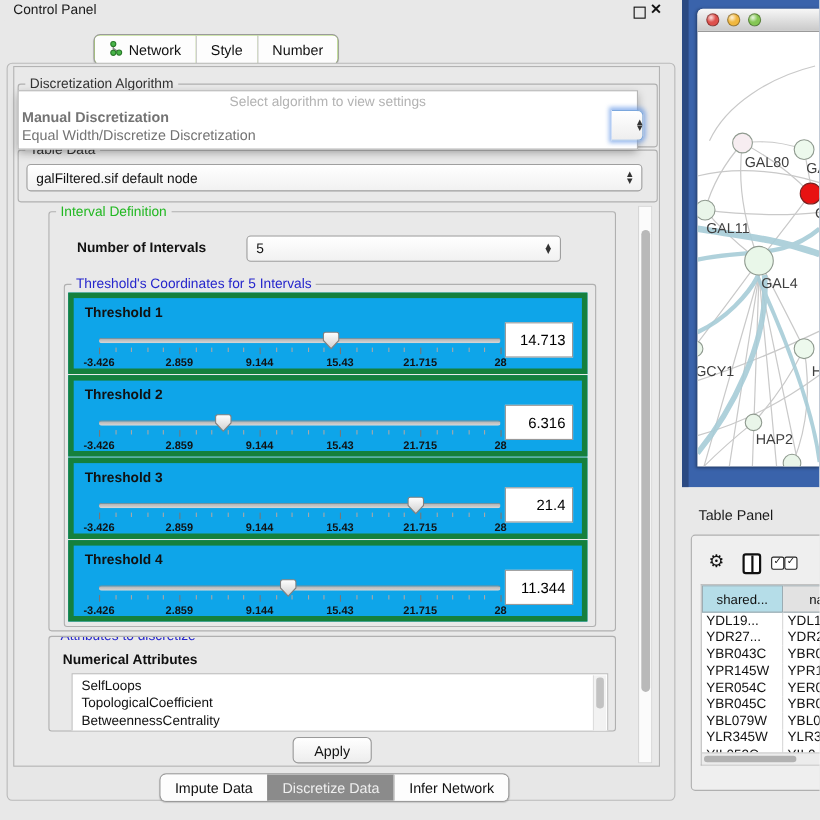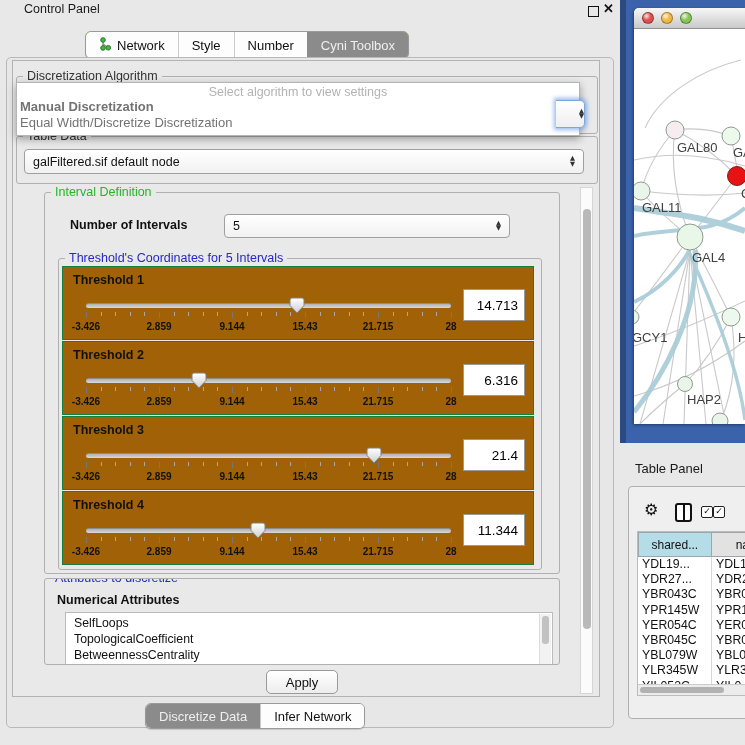--- a/index.html
+++ b/index.html
@@ -1,21 +1,21 @@
 <!DOCTYPE html>
 <html style="--green-label: #22b822; --blue-label: #2626cc; --tab-selected-bg: #8b8b8b; --tab-selected-text: #efefef; --focus-ring: rgba(100,150,230,0.65); --frame-blue: #3a63ab; --frame-blue-dark: #2b4a82; --header-highlight: #b5dde8; --node-red: #e81212; --edge-teal: #a7ccd7; --scroll-thumb: #b9b9b9;"><head>
 <meta charset="utf-8">
 <style>
   html,body{margin:0;padding:0;width:745px;height:745px;overflow:hidden;
     font-family:"Liberation Sans",sans-serif;background:#e8e8e8;color:#111;}
   #stage{position:relative;width:745px;height:745px;}
   .abs{position:absolute;}
 
   
-  #titlebar{left:16px;top:0;width:620px;height:19px;background:#e8e8e8;}
+  #titlebar{left:4px;top:0;width:620px;height:19px;background:#e8e8e8;}
   #titlebar .title{left:8px;top:2px;font-size:12.5px;color:#1a1a1a;}
   #float-btn{left:572px;top:6px;width:9px;height:9px;border:1.5px solid #111;background:transparent;}
   #close-btn{left:587px;top:1px;font-size:13px;font-weight:bold;color:#111;}
 
   #top-tabs{left:85px;top:31px;height:26px;display:flex;border:1px solid #9a9a9a;
     border-radius:6px;overflow:hidden;background:#84cc16;box-shadow:0 1px 1px rgba(0,0,0,.15);}
   .seg-tab{display:flex;align-items:center;gap:5px;padding:0 13px;font-size:13px;
     background:#fdfdfd;color:#111;border-left:1px solid #c9c9c9;white-space:nowrap;}
   .seg-tab:first-child{border-left:none;}
   .seg-tab.selected{background:var(--tab-selected-bg);color:var(--tab-selected-text);border-left-color:#8a8a8a;}
@@ -53,21 +53,21 @@
     border-radius:0 5px 5px 0;box-shadow:0 0 4px 2px var(--focus-ring);
     display:flex;align-items:center;justify-content:center;}
 
   #interval-group{left:44px;top:192px;width:514px;height:380px;}
   #noi-label{left:70px;top:218px;font-size:12.5px;font-weight:bold;}
   #noi-combo{left:224px;top:214px;width:286px;height:24px;}
 
   #thresholds-group{left:58px;top:258px;width:482px;height:310px;}
   #threshold-stack{position:absolute;left:3px;top:7px;width:474px;}
   .threshold-box{position:relative;width:472px;height:74px;margin-bottom:1px;
-    border:1px solid #15803d;background:#a16207;box-sizing:border-box;}
+    border:5px solid #15803d;background:#0ea5e9;box-sizing:border-box;}
   .t-label{position:absolute;left:10px;top:6px;font-size:12.5px;font-weight:bold;}
   .t-slider{position:absolute;left:15px;top:30px;width:382px;height:40px;}
   .t-track{position:absolute;left:8px;top:6px;width:365px;height:5px;border-radius:3px;
     background:linear-gradient(#b2b2b2,#d9d9d9);border-top:1px solid #8c8c8c;box-sizing:border-box;}
   .t-thumb{position:absolute;top:0px;width:16px;height:17px;}
   .tick{position:absolute;top:0;width:1px;background:#8f8f8f;}
   .tick.minor{height:4px;background:#a8a8a8;}
   .tick.major{height:6px;background:#777;}
   .t-ticks{position:absolute;left:8px;top:15px;width:365px;height:8px;}
   .t-ticklabels{position:absolute;left:8px;top:24px;width:365px;height:12px;}
@@ -152,23 +152,20 @@
             <circle cx="4" cy="11" r="2.3" fill="#49b549" stroke="#2a7a2a"></circle>
             <circle cx="9.3" cy="10.8" r="2.3" fill="#49b549" stroke="#2a7a2a"></circle>
           </svg></span>
         <span>Network</span>
       </div>
       <div class="seg-tab">
         <span>Style</span>
       </div>
       <div class="seg-tab">
         <span>Number</span>
-      </div>
-      <div class="seg-tab selected">
-        <span>Cyni Toolbox</span>
       </div>
     </div>
 
   <div id="outer-panel" class="abs"></div>
   <div id="inner-panel" class="abs"></div>
 
   <div id="algo-group" class="abs group">
     <span class="group-label lbl-dark">Discretization Algorithm</span>
   </div>
 
@@ -416,20 +413,23 @@
     </div>
   </div>
 
   <div id="main-vscroll" class="abs">
     <div id="main-vthumb" class="abs"></div>
   </div>
 
   <div id="apply-btn" class="abs">Apply</div>
 
   <div id="bottom-tabs" class="abs">
+      <div class="seg-tab">
+        <span>Impute Data</span>
+      </div>
       <div class="seg-tab selected">
         <span>Discretize Data</span>
       </div>
       <div class="seg-tab">
         <span>Infer Network</span>
       </div>
     </div>
 
   <div id="right-blue" class="abs"></div>
   <div id="right-blue-edge" class="abs"></div>

